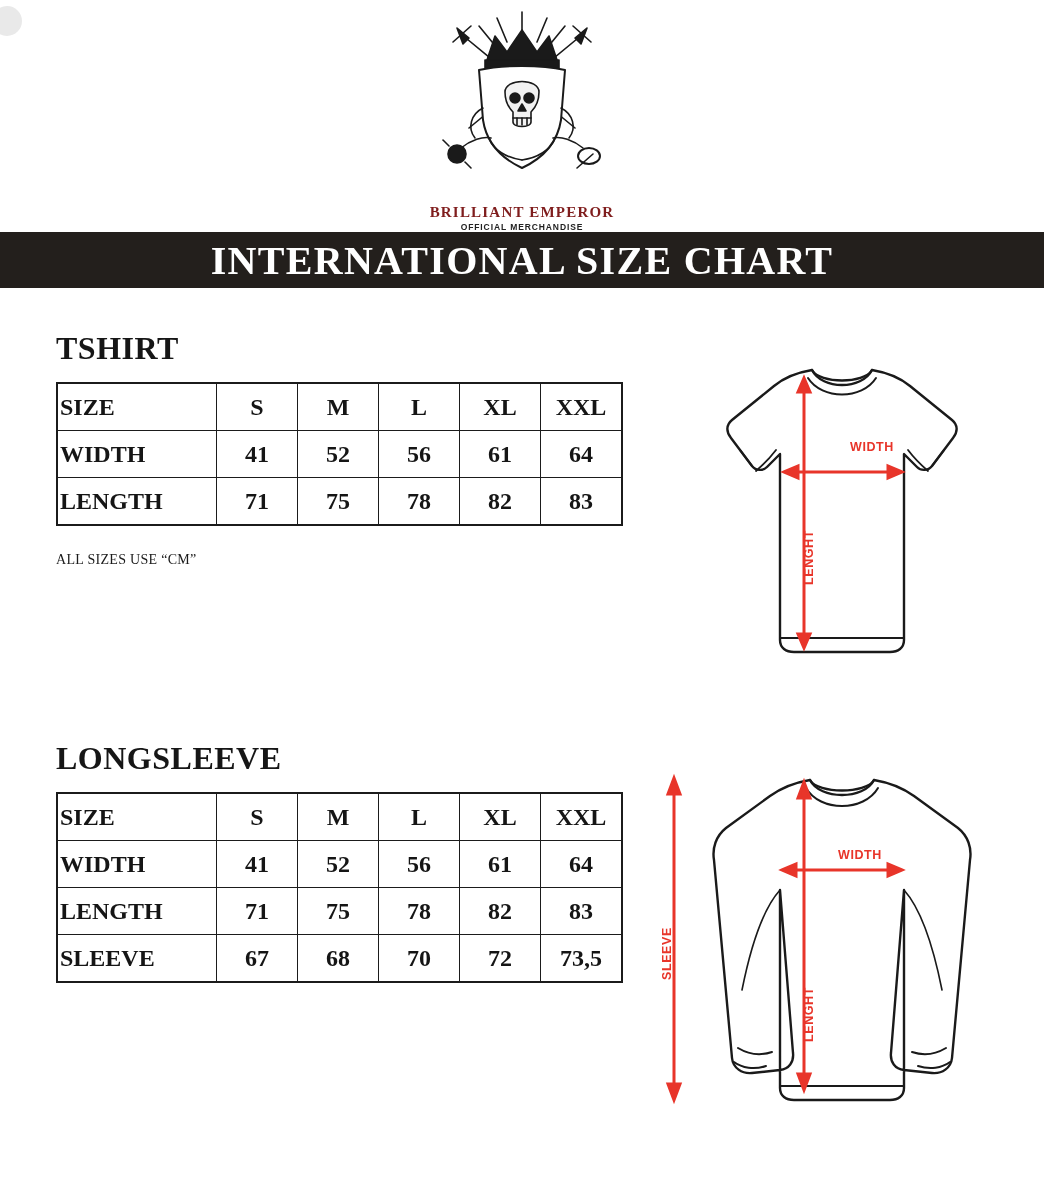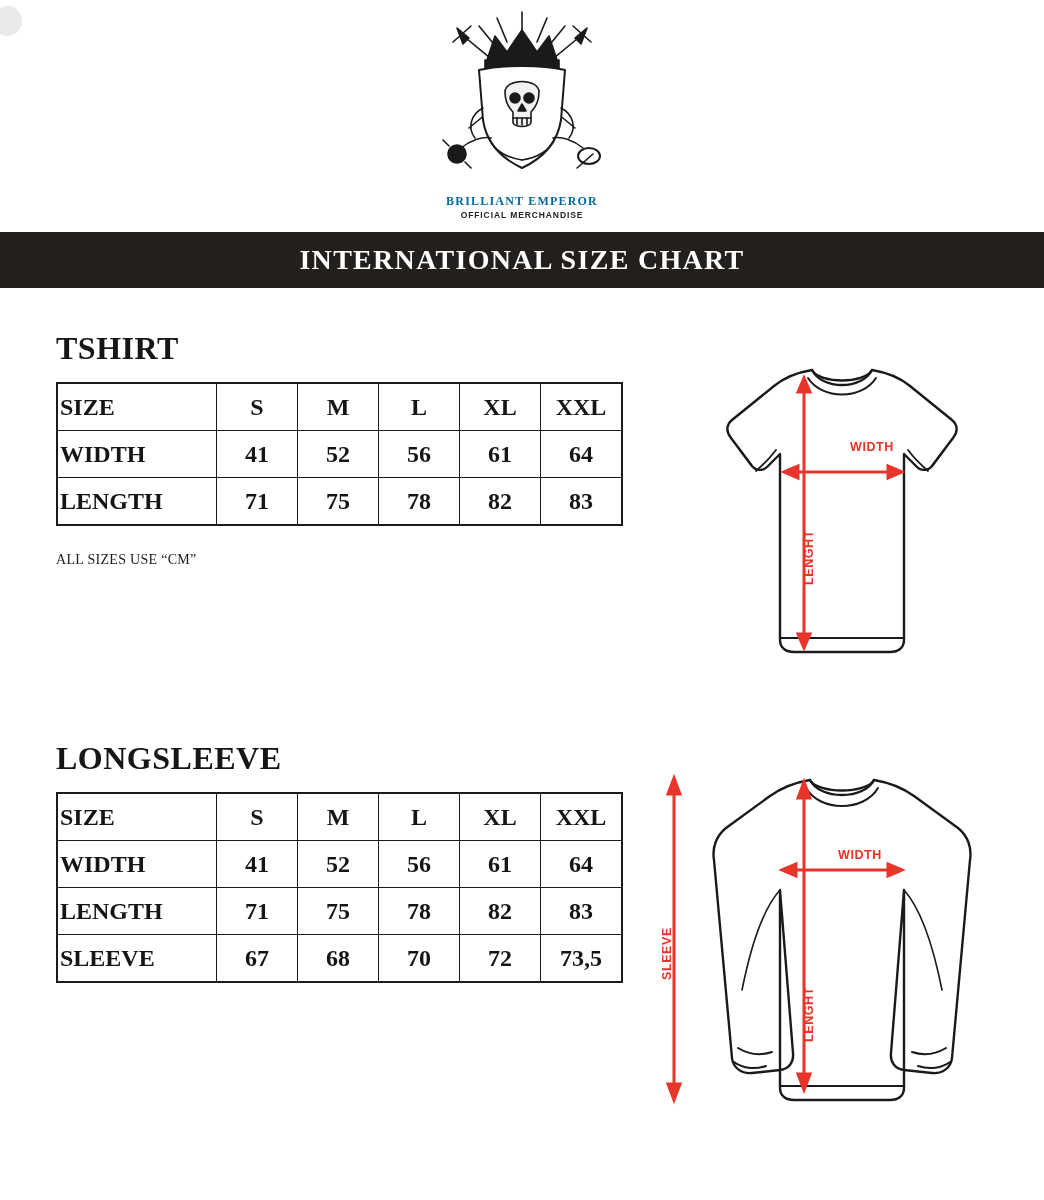--- a/index.html
+++ b/index.html
@@ -33,24 +33,24 @@
     text-align: center;
   }
   .logo-mark {
     width: 190px;
     height: 180px;
     margin: 0 auto;
   }
   .logo-brand {
     font-family: "Liberation Serif", serif;
     font-weight: bold;
-    font-size: 12px;
+    font-size: 15px;
     letter-spacing: 1.2px;
-    color: #0369a1;
-    margin-top: 6px;
+    color: #7f1d1d;
+    margin-top: 16px;
   }
   .logo-sub {
     font-family: Liberation Sans, sans-serif;
     font-weight: bold;
     font-size: 8.5px;
     letter-spacing: 0.9px;
     color: #222;
     margin-top: 1px;
   }
   .corner-ghost {
@@ -73,21 +73,21 @@
     background: #231f1c;
     display: flex;
     align-items: center;
     justify-content: center;
   }
   .title-bar h1 {
     margin: 0;
     color: #ffffff;
     font-family: "Liberation Serif", serif;
     font-weight: bold;
-    font-size: 28px;
+    font-size: 40px;
     letter-spacing: 1.3px;
   }
 
   
   .section {
     position: absolute;
     left: 12px;
     width: 1044px;
   }
   .sec-tshirt { top: 330px; height: 400px; }

